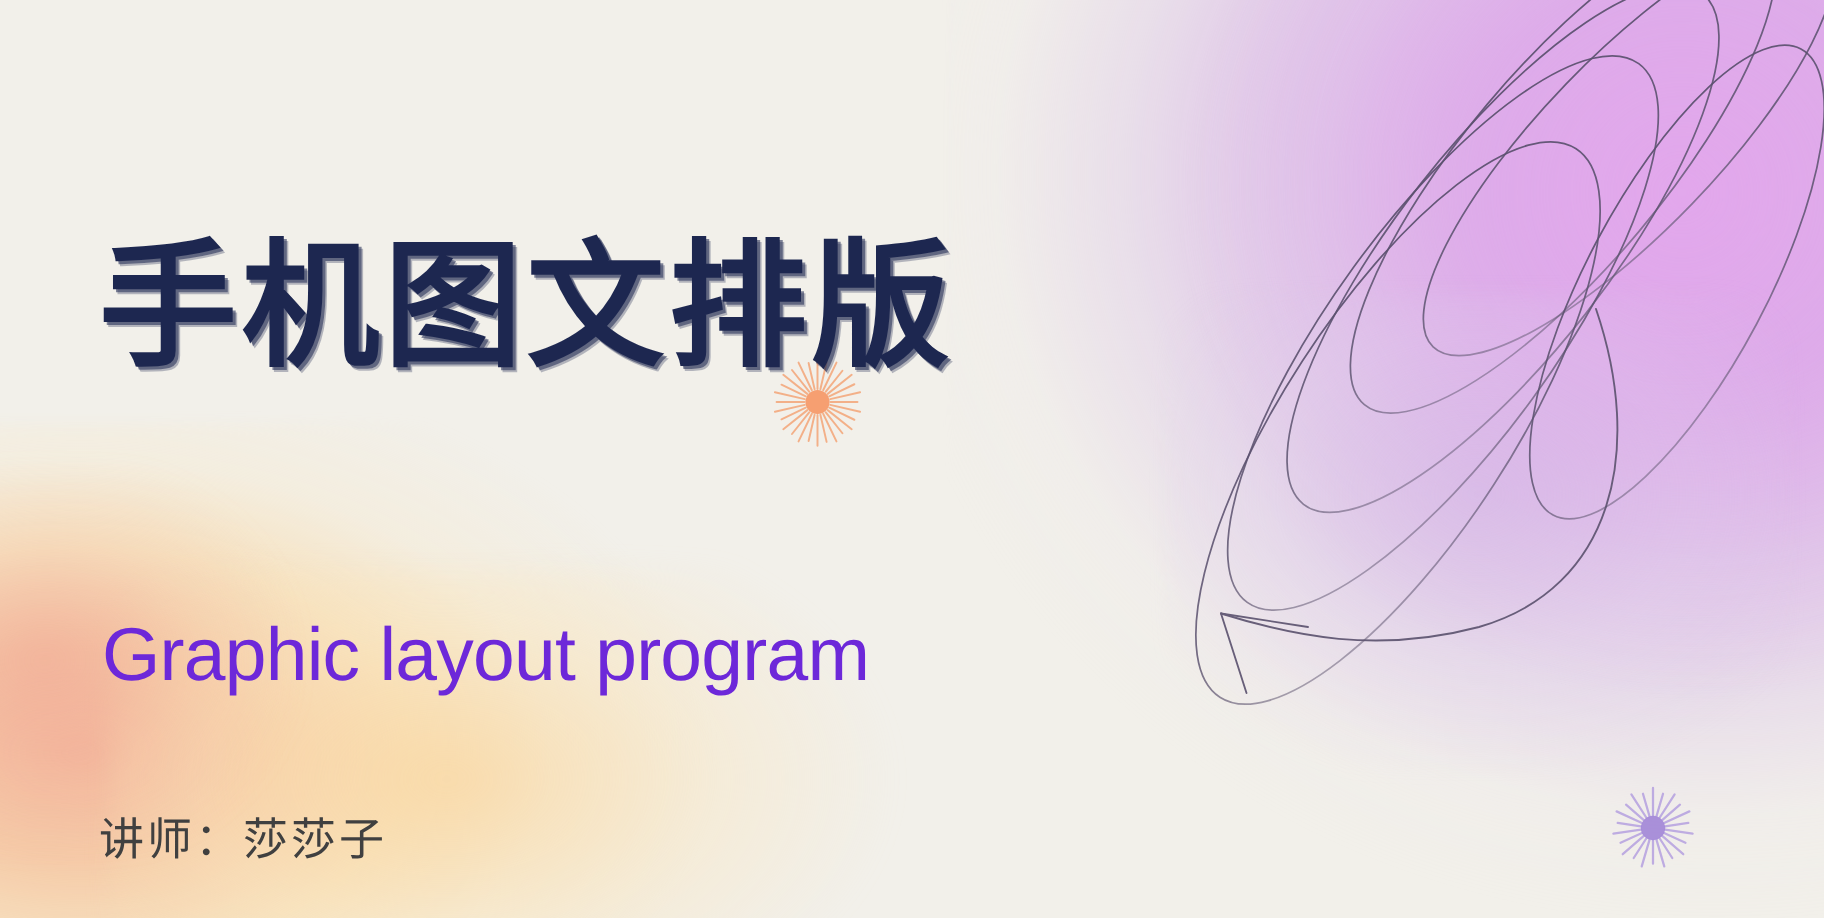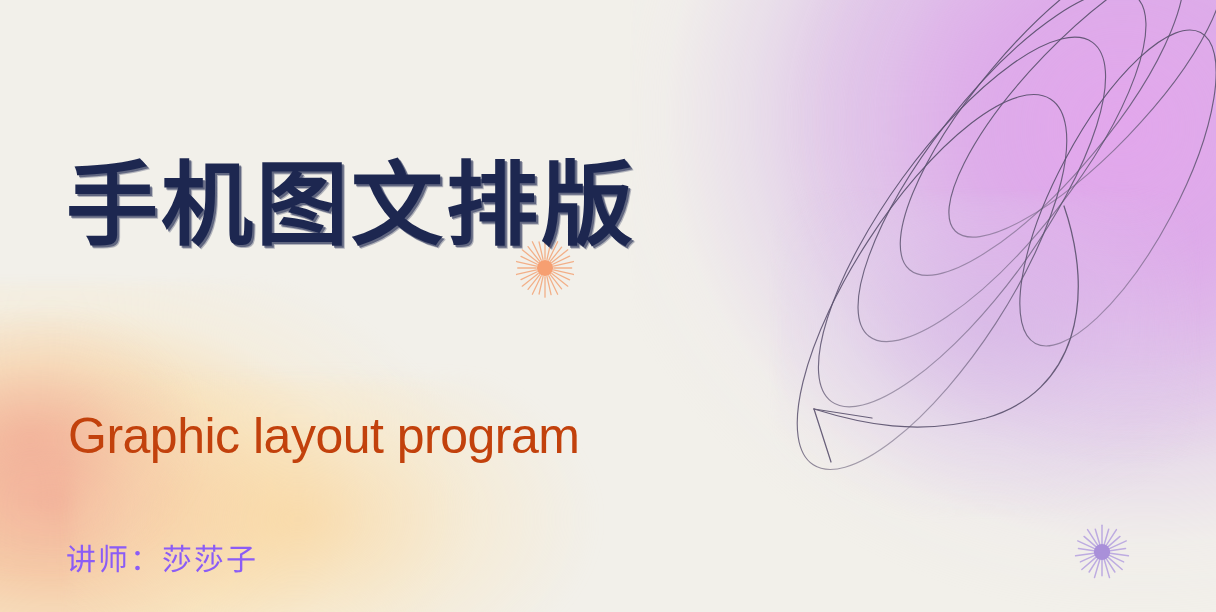--- a/index.html
+++ b/index.html
@@ -165,34 +165,34 @@
   .subtitle-en {
     position: absolute;
     left: 68px;
     top: 409px;
     margin: 0;
     font-family: "Liberation Sans", "DejaVu Sans", sans-serif;
     font-weight: 400;
     font-size: 50px;
     line-height: 1.1;
     letter-spacing: -0.5px;
-    color: #c2410c;
+    color: #6d28d9;
     white-space: nowrap;
   }
 
   .instructor {
     position: absolute;
     left: 66px;
     top: 535px;
     margin: 0;
     font-family: Liberation Mono, monospace;
     font-weight: 400;
     font-size: 30px;
     letter-spacing: 2px;
-    color: #8b5cf6;
+    color: #404040;
     white-space: nowrap;
   }
 </style>
 </head>
 <body>
 
 <div id="poster">
 
   <div class="bg-base"></div>
   <div class="bg-purple"></div>

